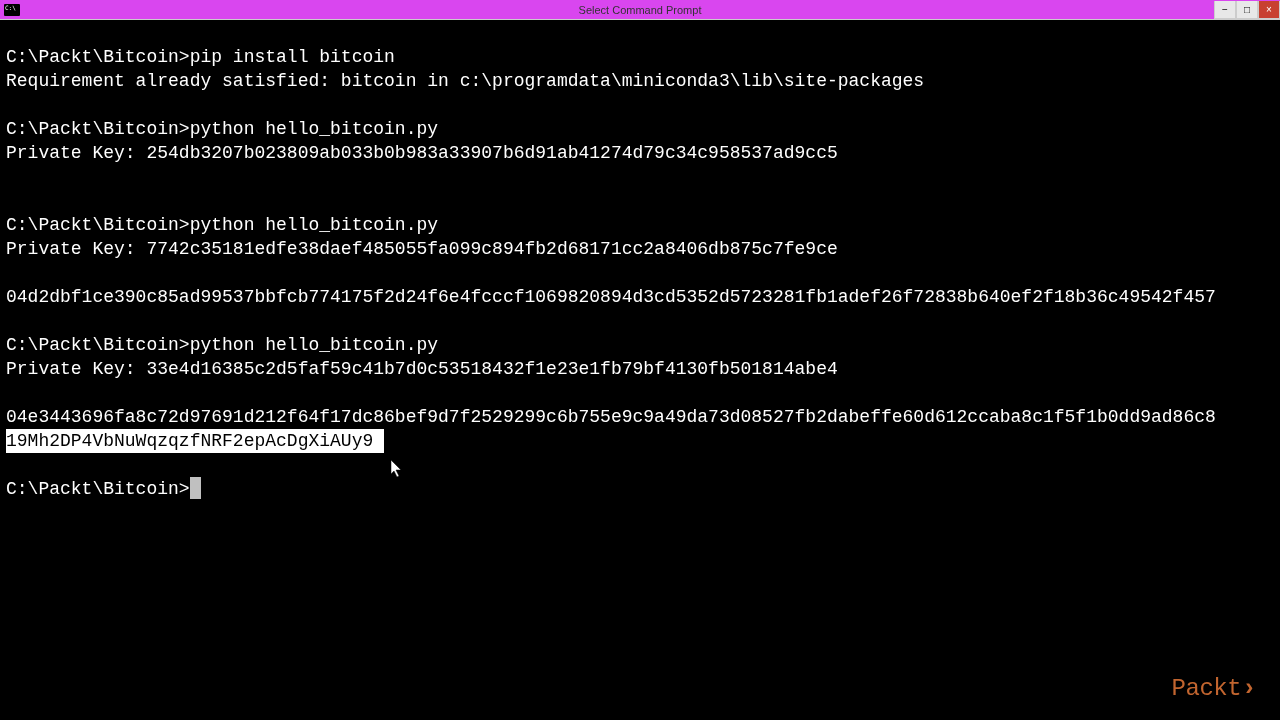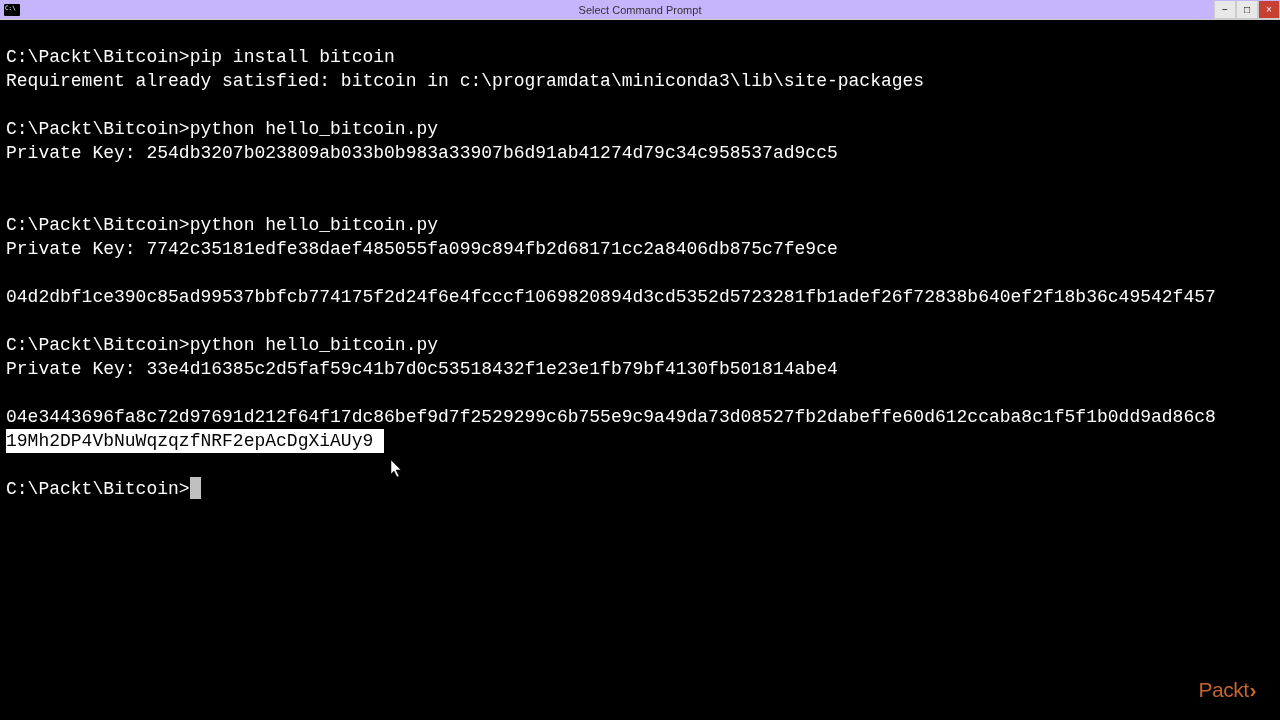--- a/index.html
+++ b/index.html
@@ -6,21 +6,21 @@
   body {
     width: 1280px;
     height: 720px;
     background: #000;
     font-family: Consolas, 'Courier New', monospace;
     overflow: hidden;
     position: relative;
   }
   .titlebar {
     height: 20px;
-    background: #c4b5fd;
+    background: #d946ef;
     display: flex;
     align-items: center;
     border-bottom: 1px solid #ccc;
     position: relative;
   }
   .titlebar-icon {
     width: 16px;
     height: 12px;
     margin-left: 4px;
     background: #000;
@@ -97,22 +97,22 @@
     left: 391px;
     width: 0;
     height: 0;
     pointer-events: none;
   }
   .mouse-pointer svg { display: block; }
   .logo {
     position: absolute;
     right: 24px;
     bottom: 18px;
-    font-family: Liberation Sans, sans-serif;
-    font-size: 21px;
+    font-family: Liberation Mono, monospace;
+    font-size: 24px;
     font-weight: 500;
     color: #c2652f;
     letter-spacing: -0.5px;
   }
   .logo .chevron { font-weight: bold; margin-left: 1px; }
 </style>
 </head>
 <body>
 
 <div class="titlebar">

